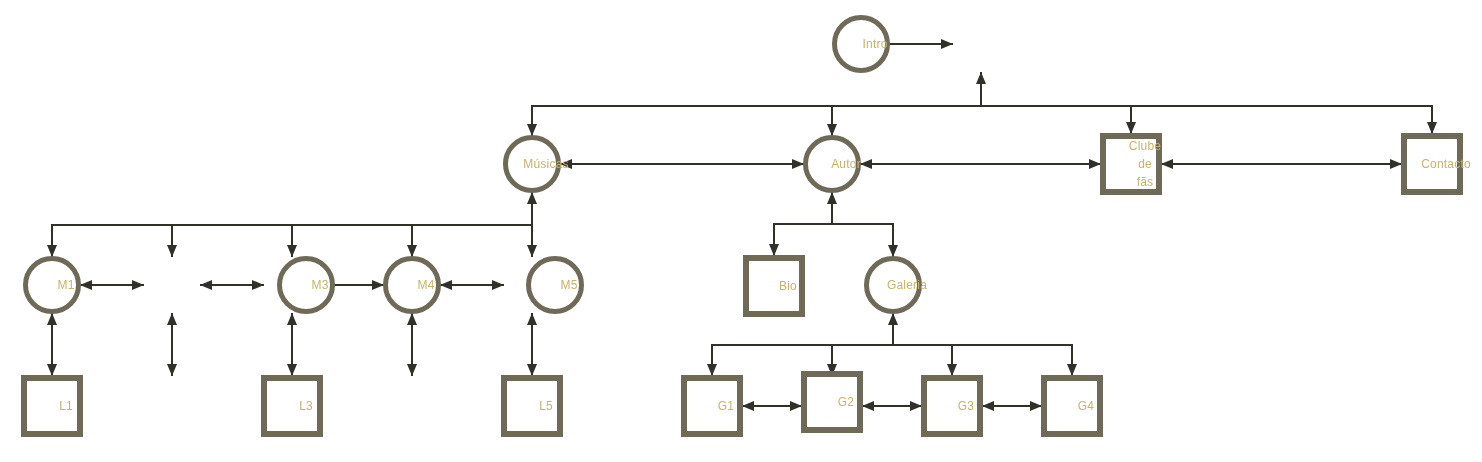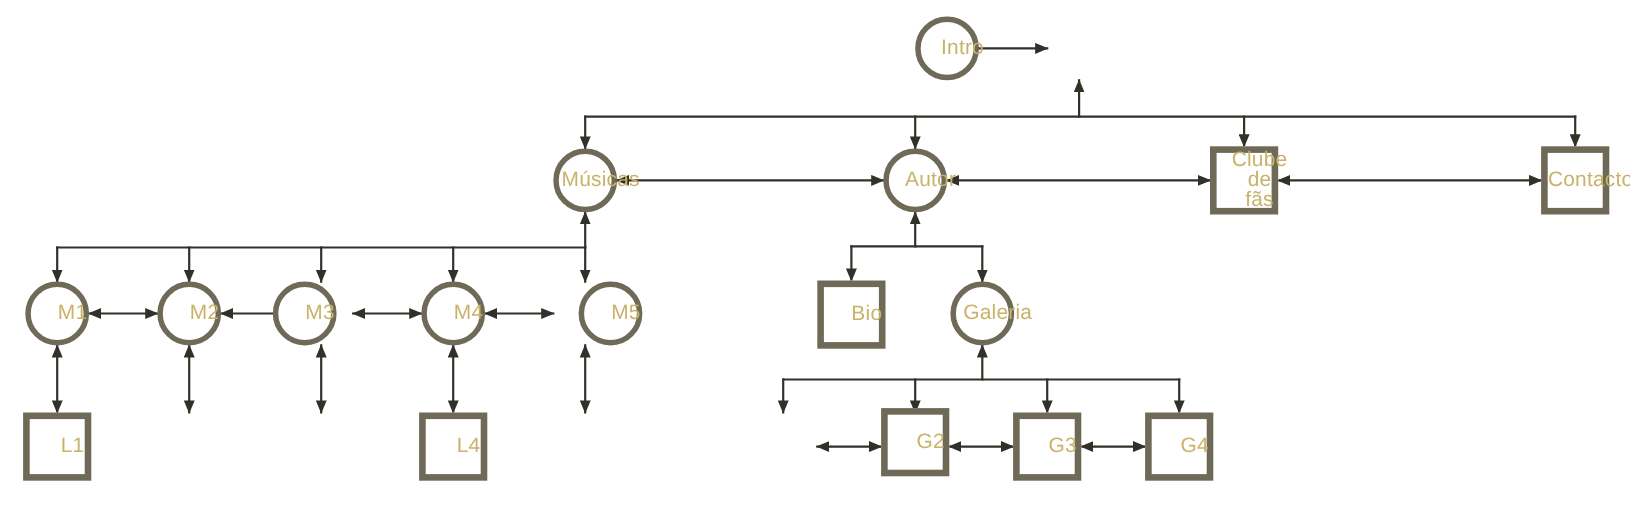--- a/index.html
+++ b/index.html
@@ -23,21 +23,21 @@
     width: 58px; height: 58px;
     border: 5px solid var(--node-border, #6f6a58);
     border-radius: 50%;
   }
   .node.square {
     width: 62px; height: 62px;
     border: 6px solid var(--node-border, #6f6a58);
   }
   .lbl {
     color: var(--label, #c9b269);
-    font-size: 19px;
+    font-size: 12px;
     line-height: 18px;
     white-space: nowrap;
     letter-spacing: 0.2px;
     margin-left: 28px;
   }
   .lbl.wrap { white-space: normal; width: 52px; }
 </style>
 </head>
 <body>
 
@@ -115,47 +115,50 @@
   <div class="node square" style="left:1100px;top:133px">
     <span class="lbl wrap">Clube de fãs</span>
   </div>
   <div class="node square" style="left:1401px;top:133px">
     <span class="lbl">Contacto</span>
   </div>
 
   <div class="node circle" style="left:23px;top:256px">
     <span class="lbl">M1</span>
   </div>
-  <div class="node circle" style="left:143px;top:256px">
-    <span class="lbl">M2</span>
-  </div>
-  <div class="node circle" style="left:248px;top:256px">
+  <div class="node circle" style="left:277px;top:256px">
     <span class="lbl">M3</span>
   </div>
   <div class="node circle" style="left:383px;top:256px">
     <span class="lbl">M4</span>
   </div>
   <div class="node circle" style="left:526px;top:256px">
     <span class="lbl">M5</span>
   </div>
 
   <div class="node circle" style="left:864px;top:256px">
     <span class="lbl">Galeria</span>
   </div>
   <div class="node square" style="left:743px;top:255px">
     <span class="lbl">Bio</span>
   </div>
 
   <div class="node square" style="left:21px;top:375px">
     <span class="lbl">L1</span>
   </div>
-  <div class="node square" style="left:381px;top:375px">
-    <span class="lbl">L4</span>
+  <div class="node square" style="left:261px;top:375px">
+    <span class="lbl">L3</span>
+  </div>
+  <div class="node square" style="left:501px;top:375px">
+    <span class="lbl">L5</span>
   </div>
 
+  <div class="node square" style="left:681px;top:375px">
+    <span class="lbl">G1</span>
+  </div>
   <div class="node square" style="left:801px;top:371px">
     <span class="lbl">G2</span>
   </div>
   <div class="node square" style="left:921px;top:375px">
     <span class="lbl">G3</span>
   </div>
   <div class="node square" style="left:1041px;top:375px">
     <span class="lbl">G4</span>
   </div>
 

